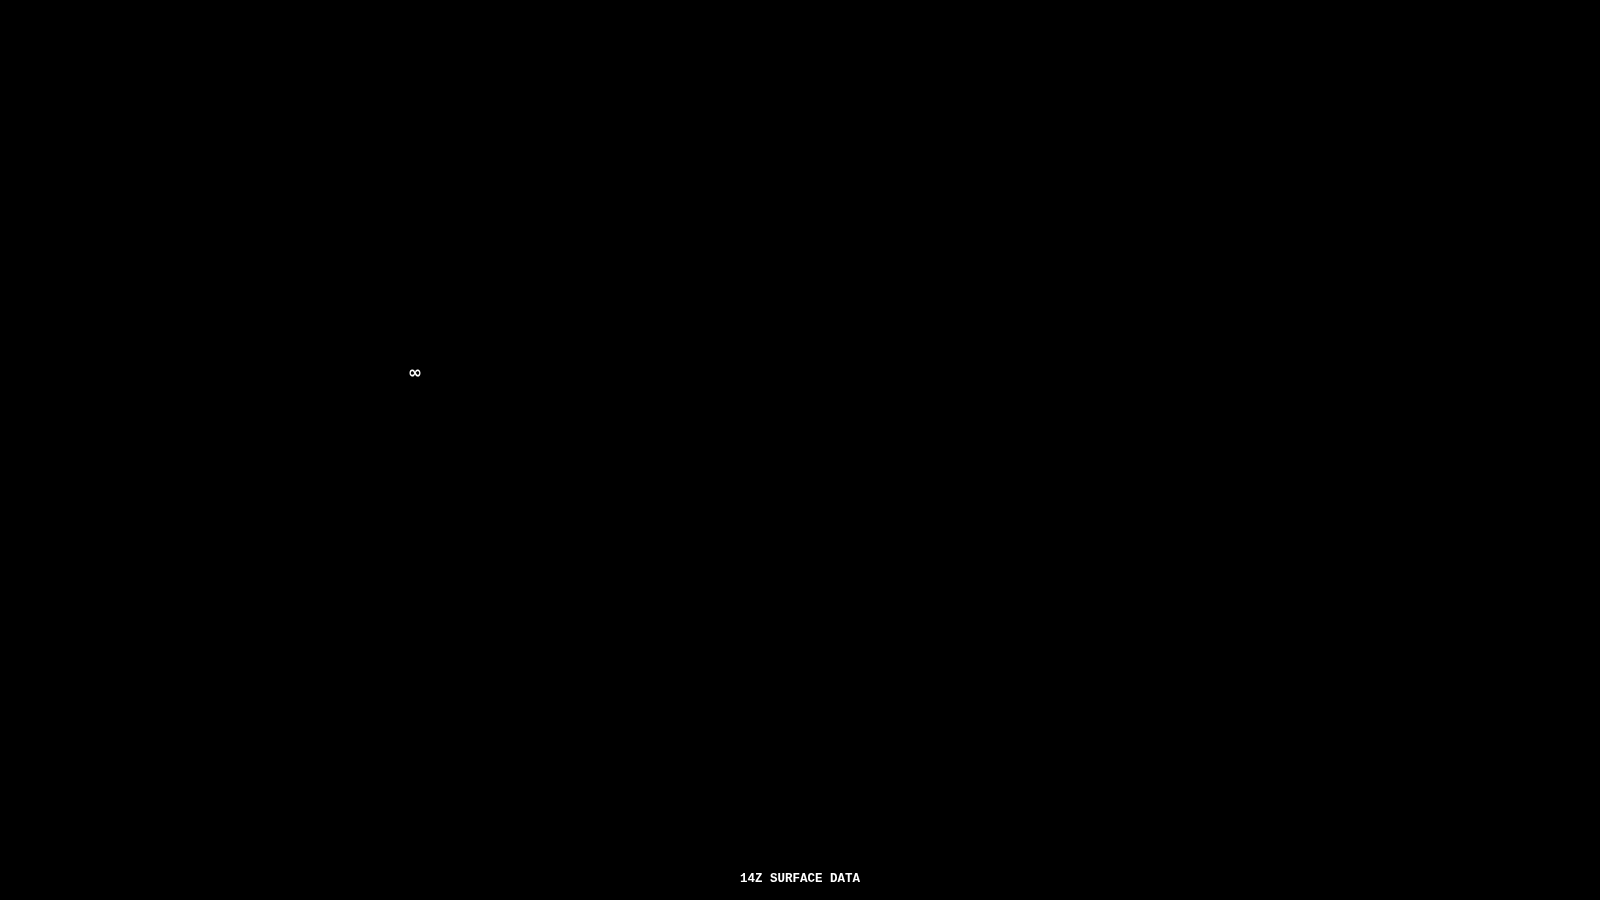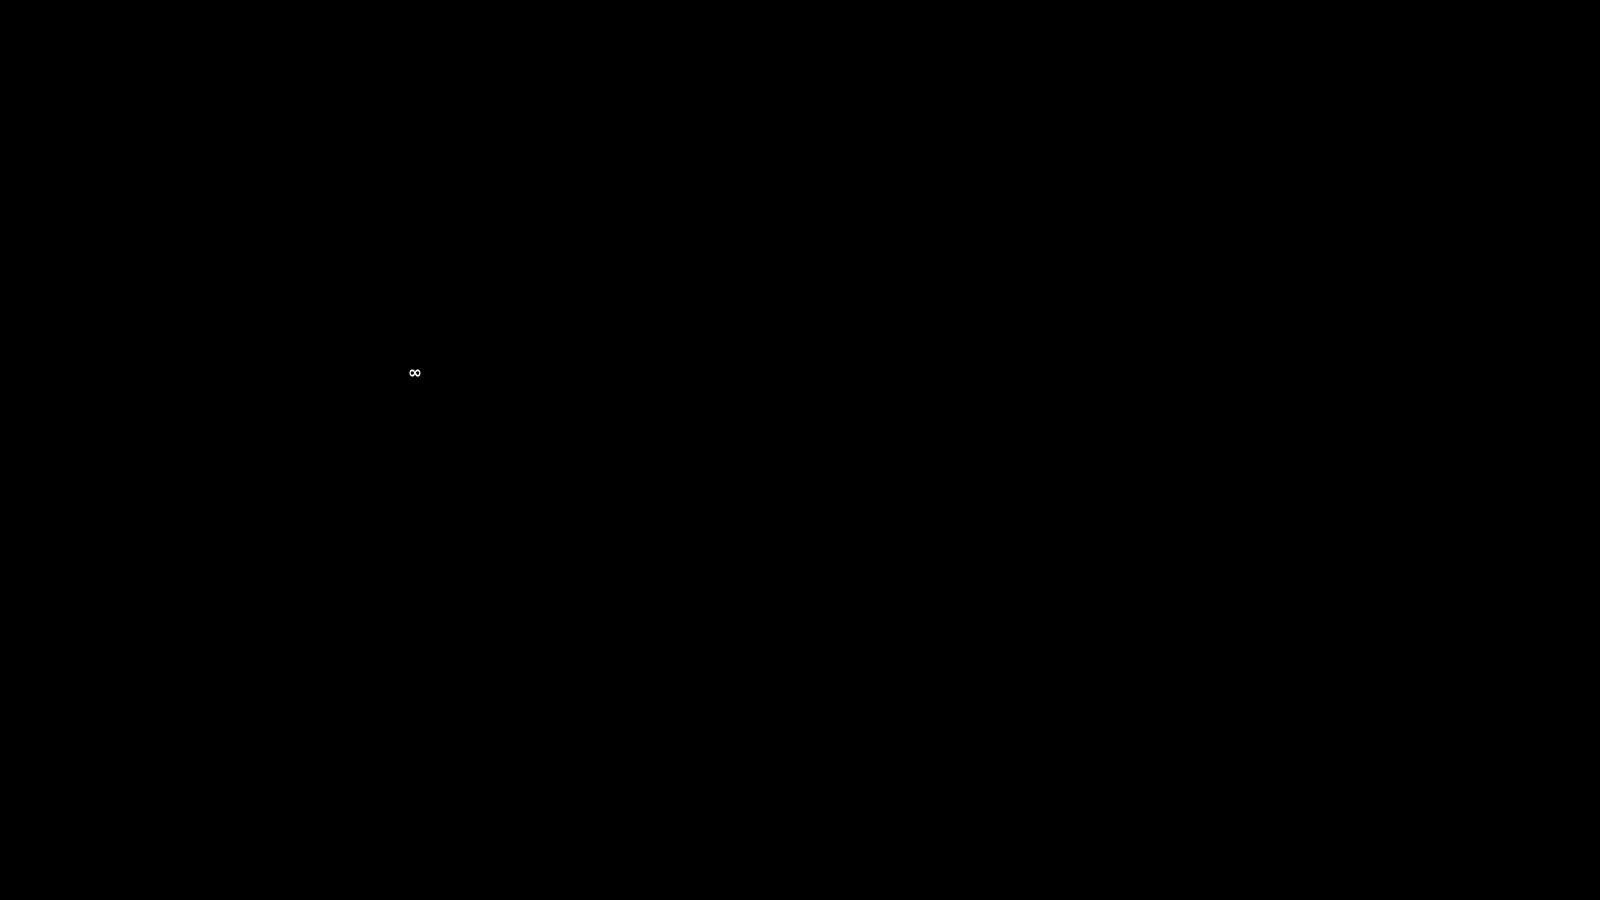--- a/index.html
+++ b/index.html
@@ -45,14 +45,15 @@
     user-select: none;
   }
 </style>
 </head>
 <body>
 
 <div class="screen">
 
   <span class="station-symbol">∞</span>
 
+  <div class="plot-caption">14Z SURFACE DATA</div>
 
 </div>
 
 </body></html>

